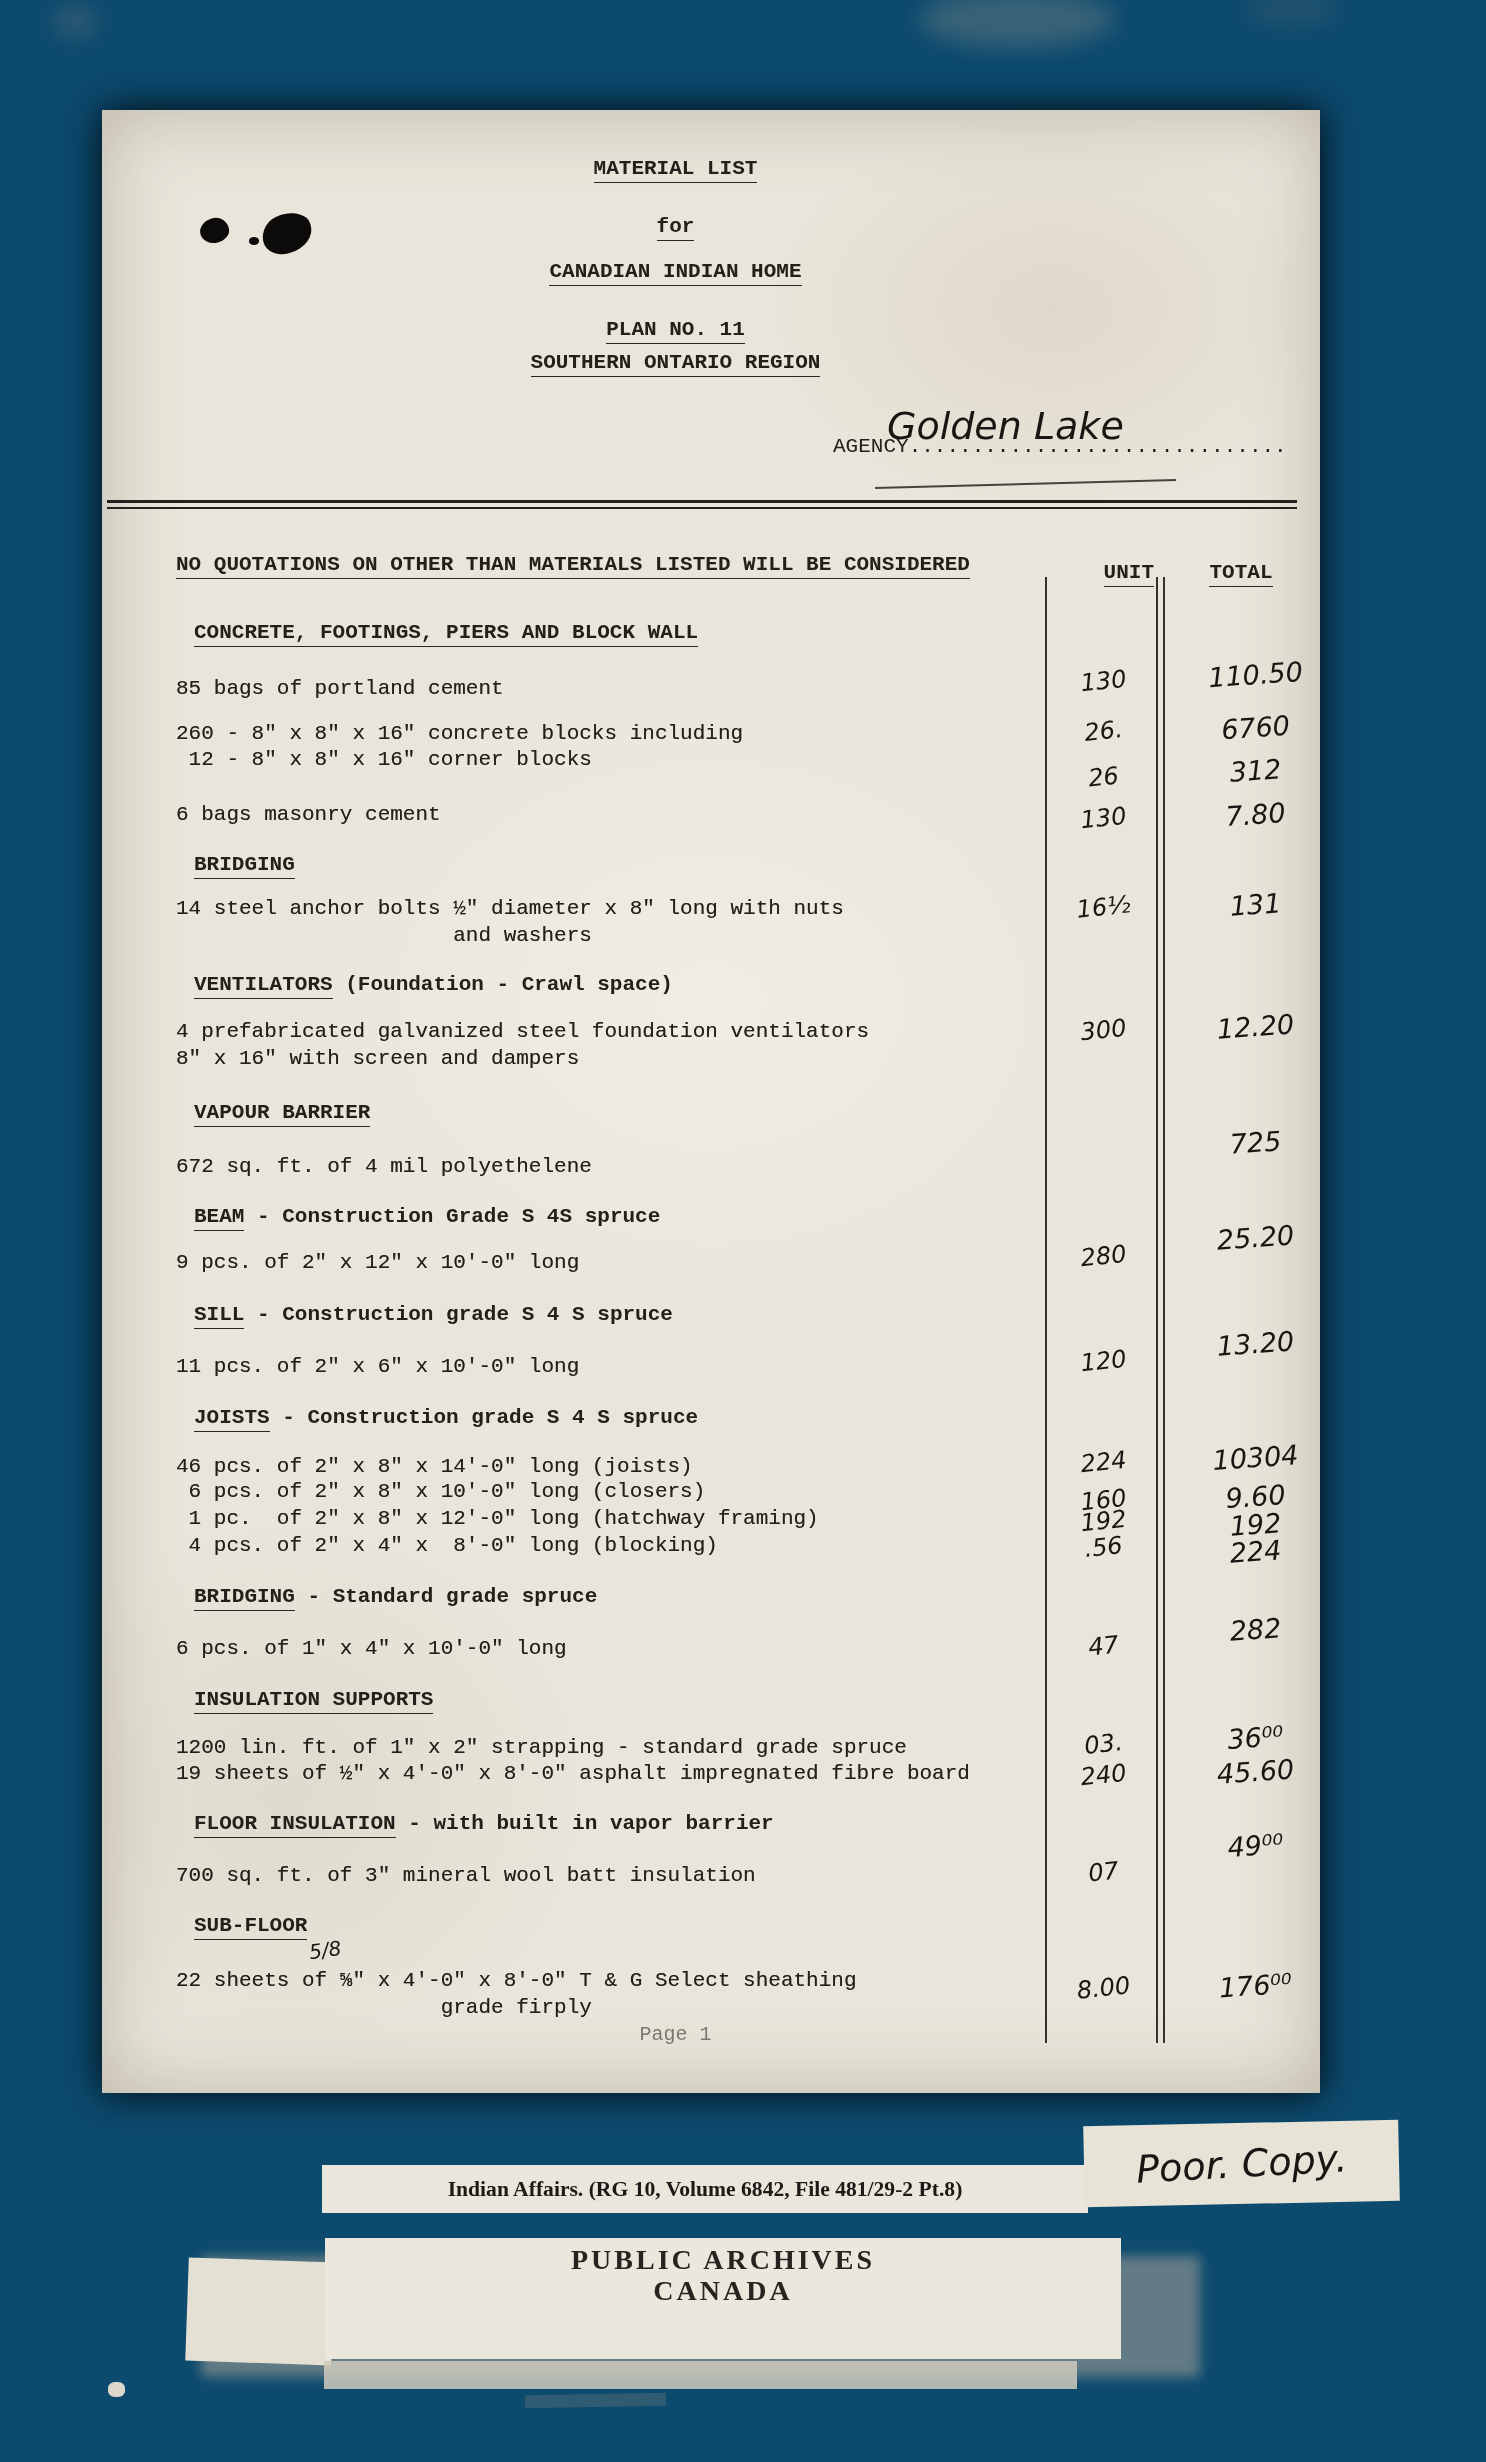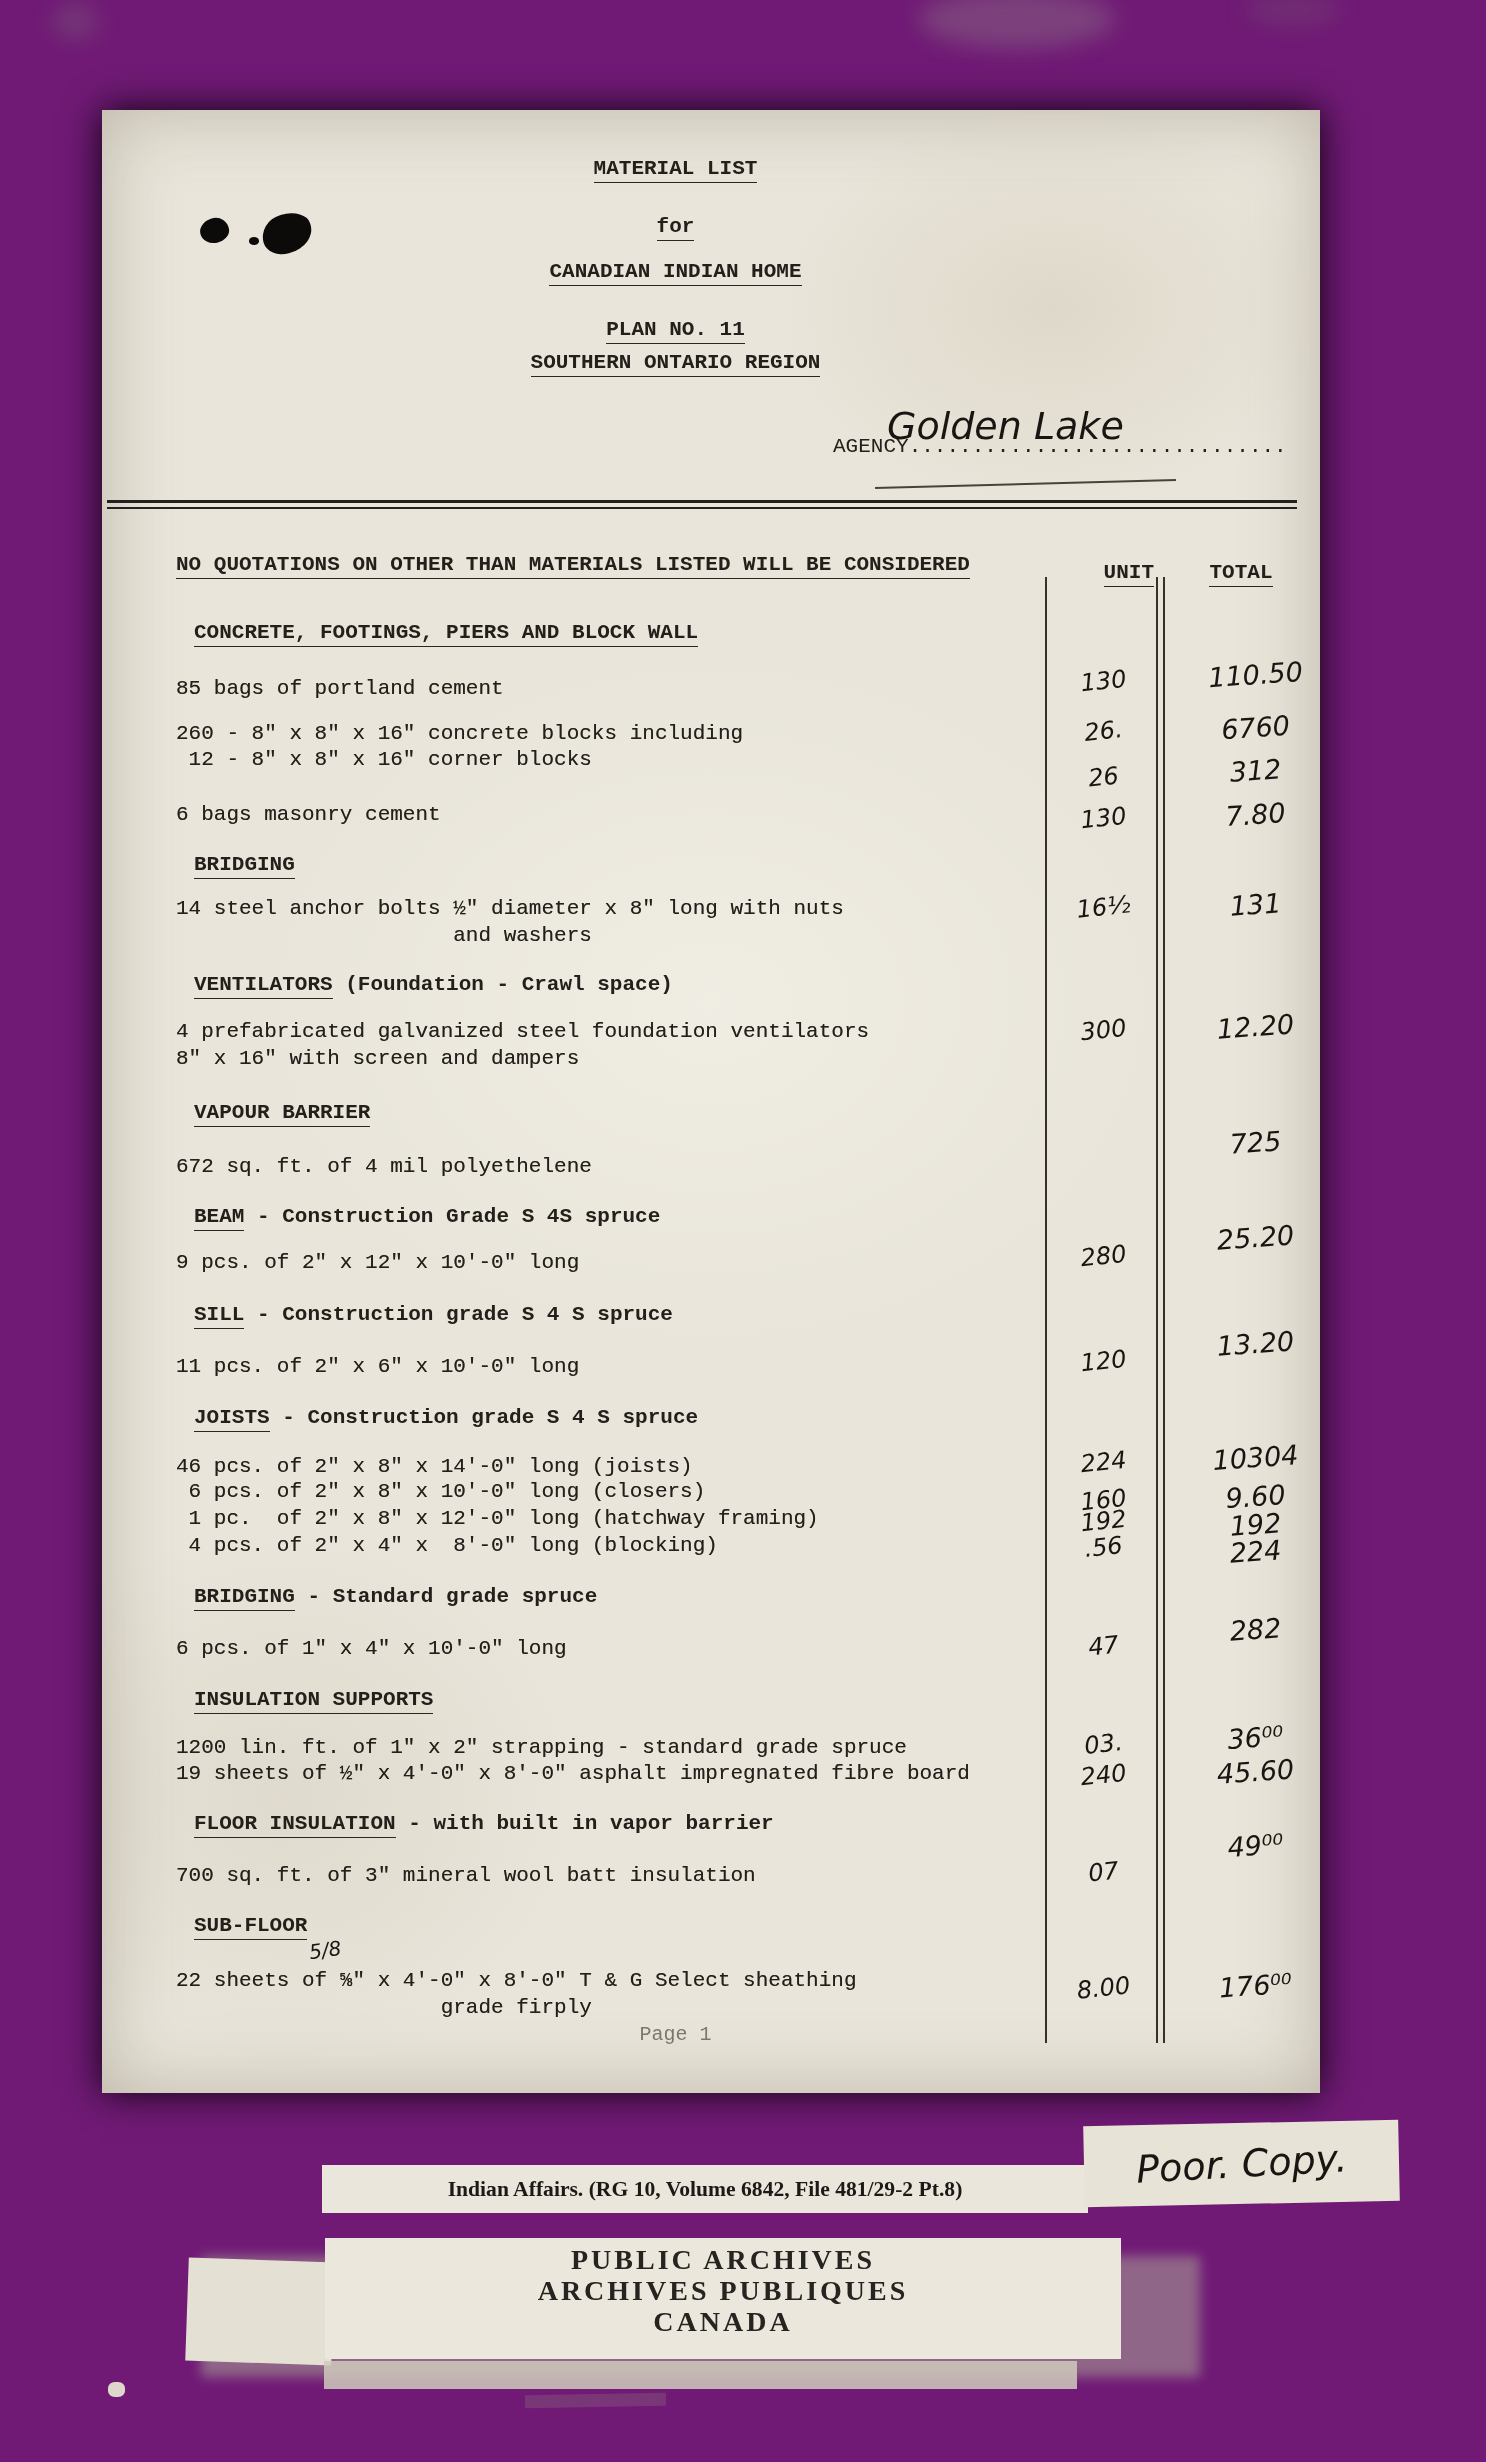--- a/index.html
+++ b/index.html
@@ -1,19 +1,19 @@
 <!DOCTYPE html>
 <html style="font-size:8px"><head>
 <meta charset="utf-8">
 <style>
   * { margin:0; padding:0; box-sizing:border-box; }
   html,body { background:#000; }
   .stage {
     position:relative; width:1486px; height:2462px; overflow:hidden;
-    background:#701a75;
+    background:#0c4a6e;
     font-family:"Liberation Mono","DejaVu Sans Mono",monospace;
   }
   .smudge { position:absolute; border-radius:50%; filter:blur(11px); }
   .sm1 { left:919px; top:-10px; width:196px; height:58px; background:rgba(150,148,140,.32); }
   .sm2 { left:53px; top:4px; width:45px; height:35px; background:rgba(130,130,124,.28); }
   .sm3 { left:1245px; top:-5px; width:95px; height:30px; background:rgba(120,120,114,.22); }
 
   .paper {
     position:absolute; left:102px; top:110px; width:1218px; height:1983px;
     background:
@@ -244,20 +244,19 @@
     </div>
 
   <div class="poor-copy">
       <span class="hw">Poor. Copy.</span>
     </div>
 
   <div class="stamp-halo"></div>
   <div class="stamp-frag"></div>
   <div class="stamp">
     <div class="sl">PUBLIC ARCHIVES</div>
-    <div class="sl">ARCHIVES PUBLIQUES</div>
     <div class="sl">CANADA</div>
   </div>
   <div class="stamp-under"></div>
   <div class="bottom-mark"></div>
   <div class="dot-frag"></div>
 </div>
 
 
 </body></html>

